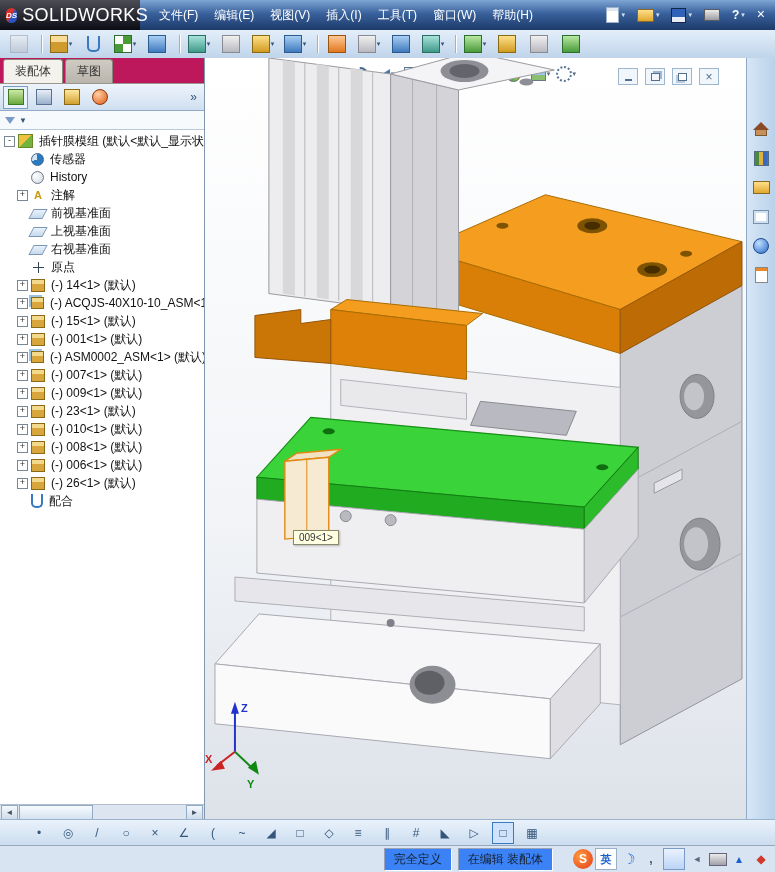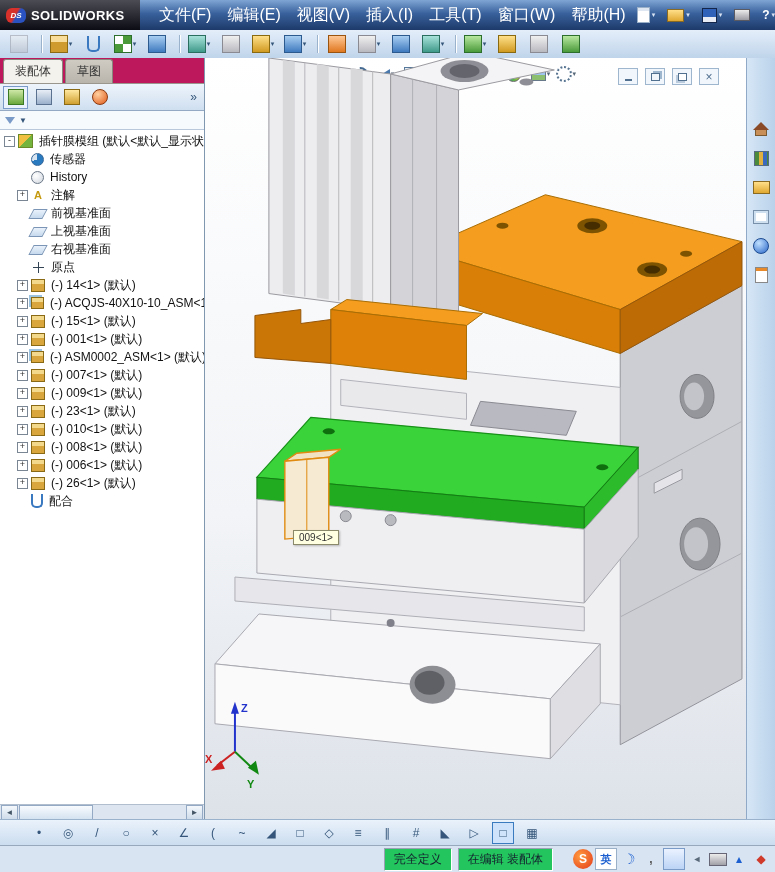--- a/index.html
+++ b/index.html
@@ -5,23 +5,23 @@
   html,body{margin:0;padding:0}
   body{width:775px;height:872px;overflow:hidden;position:relative;
        font-family:"Liberation Sans","DejaVu Sans",sans-serif;background:#dfe7f2;font-size:12px;}
   
   .titlebar{position:absolute;left:0;top:0;right:0;height:30px;display:flex;align-items:center;
     background:linear-gradient(180deg,#7fa5d4 0%,#39619c 45%,#1d3a6a 100%);}
   .logo{width:134px;height:30px;background:linear-gradient(180deg,#4c4c55,#0c0c14);
     display:flex;align-items:center;padding-left:6px;gap:5px;flex:none}
   .logo-mark{width:20px;height:15px;border-radius:6px;background:linear-gradient(120deg,#d8302a 45%,#2a52c0 55%);
     color:#fff;font-size:8px;font-weight:bold;font-style:italic;display:flex;align-items:center;justify-content:center}
-  .logo-text{color:#fff;font-weight:bold;font-size:13px;letter-spacing:.4px}
+  .logo-text{color:#fff;font-weight:normal;font-size:18px;letter-spacing:.4px}
   .menubar{display:flex;align-items:center;height:30px;padding-left:12px;gap:2px}
-  .mitem{color:#fff;font-size:16px;padding:3px 7px;white-space:nowrap}
+  .mitem{color:#fff;font-size:12px;padding:3px 7px;white-space:nowrap}
   .tbact{margin-left:auto;display:flex;align-items:center;gap:4px;padding-right:6px}
   .tba{display:flex;align-items:center;padding:2px 3px;border:1px solid transparent}
   .tba.caret::after{content:"▾";color:#d7e2f2;font-size:7px;margin-left:2px}
   .a-new{width:11px;height:14px;background:#fff;border:1px solid #9ab0c8;box-shadow:inset 0 3px 0 #dfe8f2}
   .a-open{width:15px;height:11px;background:linear-gradient(#ffdf8a,#e0a830);border:1px solid #8a6a20}
   .a-save{width:13px;height:13px;background:#2f62b8;border:1px solid #14264a;box-shadow:inset 0 -5px 0 #e8edf5}
   .a-print{width:14px;height:10px;background:linear-gradient(#ececec,#9a9aa2);border:1px solid #5a5a62}
   .a-help::before{content:"?";color:#fff;font-weight:bold;font-size:12px}
   .a-close::before{content:"×";color:#fff;font-size:14px;line-height:12px}
   
@@ -134,21 +134,21 @@
   
   .bbar{position:absolute;left:0;right:0;bottom:26px;height:26px;background:linear-gradient(#eaf2fb,#cadcef);
     border-top:1px solid #9ab2cc;display:flex;align-items:center;padding-left:28px;gap:7px}
   .bbtn{width:20px;height:20px;display:flex;align-items:center;justify-content:center;font-size:12px;color:#35567a;border:1px solid transparent}
   .bbtn.active{background:#cfe4fa;border:1px solid #3a7abf}
   
   .statusbar{position:absolute;left:0;right:0;bottom:0;height:26px;background:#d8e4f2;border-top:1px solid #98a8bc;
     display:flex;align-items:center;padding:0 4px;font-size:12px;color:#15202e}
   .sb-product{padding-left:2px}
   .sb-cells{margin-left:auto;display:flex;align-items:center;gap:6px}
-  .sb-cell{border:1px solid;border-color:#98a2b4 #fff #fff #98a2b4;padding:2px 9px;background:#22c55e;white-space:nowrap}
+  .sb-cell{border:1px solid;border-color:#98a2b4 #fff #fff #98a2b4;padding:2px 9px;background:#3b82f6;white-space:nowrap}
   .tray{display:flex;align-items:center;gap:2px;margin-left:14px}
   .tri{width:20px;height:20px;display:flex;align-items:center;justify-content:center;font-size:12px}
   .t-sogou{background:radial-gradient(circle at 35% 35%,#ff9a3d,#e3391b);color:#fff;border-radius:50%;font-weight:bold}
   .t-lang{background:#fff;color:#1b5fd0;border:1px solid #9ab0c8;font-weight:bold;font-size:11px}
   .t-moon{color:#1b5fd0;font-size:14px}
   .t-dot{color:#555;font-weight:bold}
   .t-kbd{background:linear-gradient(#eaf2ff,#bcd4f5);border:1px solid #7a9ac8}
   .t-snd{color:#5a6a7a;font-size:9px}
   .t-prn{background:linear-gradient(#ececec,#a0a0a8);border:1px solid #667;width:16px;height:11px}
   .t-blue{color:#1b5fd0}

